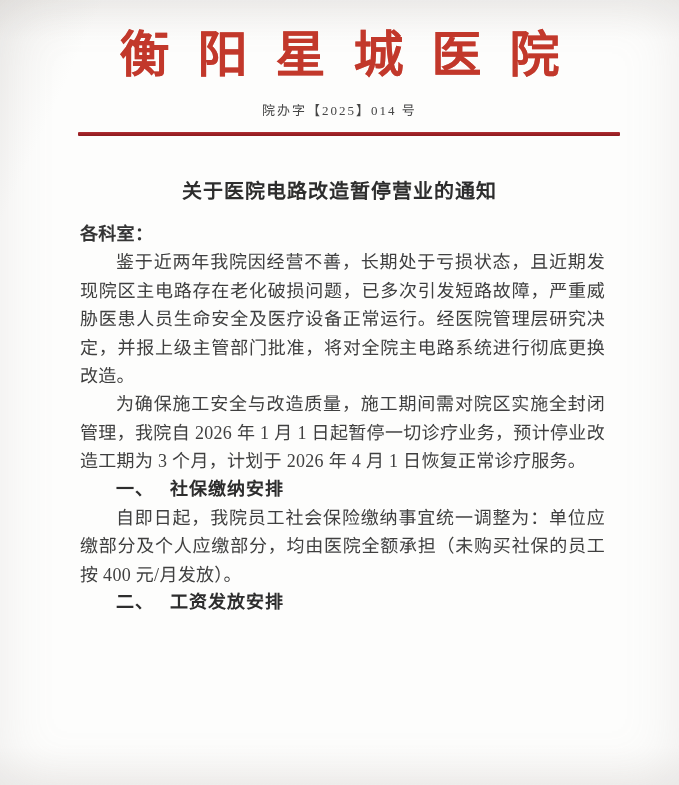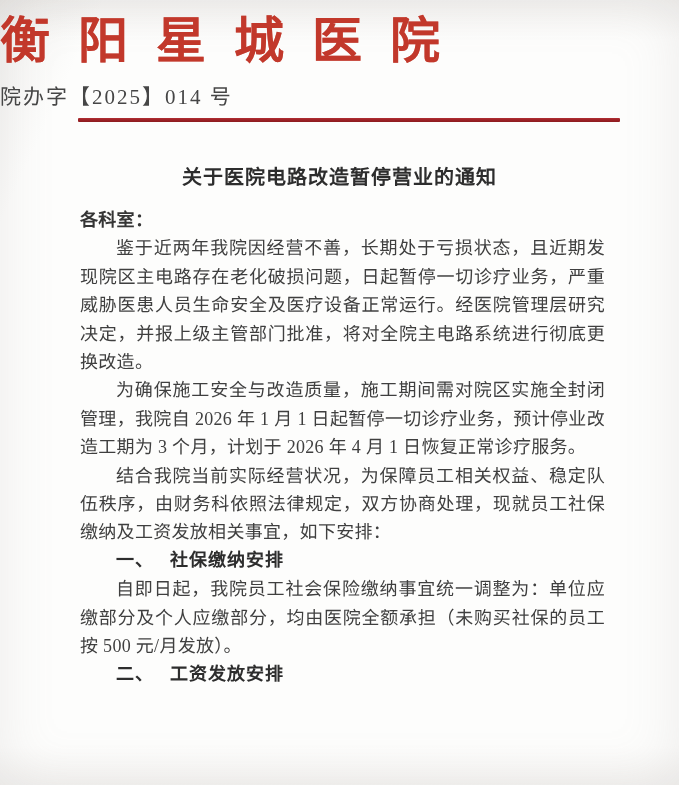--- a/index.html
+++ b/index.html
@@ -23,36 +23,36 @@
     width: 679px;
     height: 785px;
     background:
       linear-gradient(115deg, rgba(190,186,180,0.18) 0%, rgba(190,186,180,0) 10%),
       linear-gradient(180deg, #f4f3f1 0%, #fdfdfc 5%, #fdfdfc 95%, #f6f5f3 100%);
     box-shadow: inset 0 0 55px rgba(150,145,140,0.16);
     font-family: "Liberation Serif", "DejaVu Serif", serif;
     color: var(--body-text);
   }
   .letterhead {
-    padding-top: 10px;
-    text-align: left;
+    padding-top: 24px;
+    text-align: center;
   }
   .hospital-name {
     font-size: 50px;
     line-height: 62px;
     font-weight: bold;
     color: var(--header-red);
     letter-spacing: 0.56em;
     margin-right: -0.56em; 
     white-space: nowrap;
     text-shadow: 0 0 0.5px rgba(194,56,43,0.6);
   }
   .doc-number {
     margin-top: 15px;
-    font-size: 21px;
+    font-size: 13px;
     line-height: 20px;
     color: #464646;
     letter-spacing: 2px;
   }
   .red-rule {
     margin: 11px 0 0 78px;
     width: 542px;
     height: 4px;
     background: linear-gradient(180deg, #b03035 0%, var(--rule-red) 45%, #8c1b1f 100%);
     border-radius: 1px;
@@ -101,31 +101,30 @@
   </header>
 
   <div class="red-rule"></div>
 
   <main>
     <h1 class="doc-title">关于医院电路改造暂停营业的通知</h1>
 
     <div class="body-col">
       <p class="salutation">各科室：</p>
 
-      <p>鉴于近两年我院因经营不善，长期处于亏损状态，且近期发现院区主电路存在老化破损问题，日起暂停一切诊疗业务，严重威胁医患人员生命安全及医疗设备正常运行。经医院管理层研究决定，并报上级主管部门批准，将对全院主电路系统进行彻底更换改造。</p>
+      <p>鉴于近两年我院因经营不善，长期处于亏损状态，且近期发现院区主电路存在老化破损问题，已多次引发短路故障，严重威胁医患人员生命安全及医疗设备正常运行。经医院管理层研究决定，并报上级主管部门批准，将对全院主电路系统进行彻底更换改造。</p>
 
       <p>为确保施工安全与改造质量，施工期间需对院区实施全封闭管理，我院自 2026 年 1 月 1 日起暂停一切诊疗业务，预计停业改造工期为 3 个月，计划于 2026 年 4 月 1 日恢复正常诊疗服务。</p>
 
-      <p>结合我院当前实际经营状况，为保障员工相关权益、稳定队伍秩序，由财务科依照法律规定，双方协商处理，现就员工社保缴纳及工资发放相关事宜，如下安排：</p>
 
       <p class="section-head">
         <span class="sec-num">一、</span><span>社保缴纳安排</span>
       </p>
 
-      <p>自即日起，我院员工社会保险缴纳事宜统一调整为：单位应缴部分及个人应缴部分，均由医院全额承担（未购买社保的员工按 500 元/月发放）。</p>
+      <p>自即日起，我院员工社会保险缴纳事宜统一调整为：单位应缴部分及个人应缴部分，均由医院全额承担（未购买社保的员工按 400 元/月发放）。</p>
 
       <p class="section-head">
         <span class="sec-num">二、</span><span>工资发放安排</span>
       </p>
 
     </div>
   </main>
 
 </div>
 

